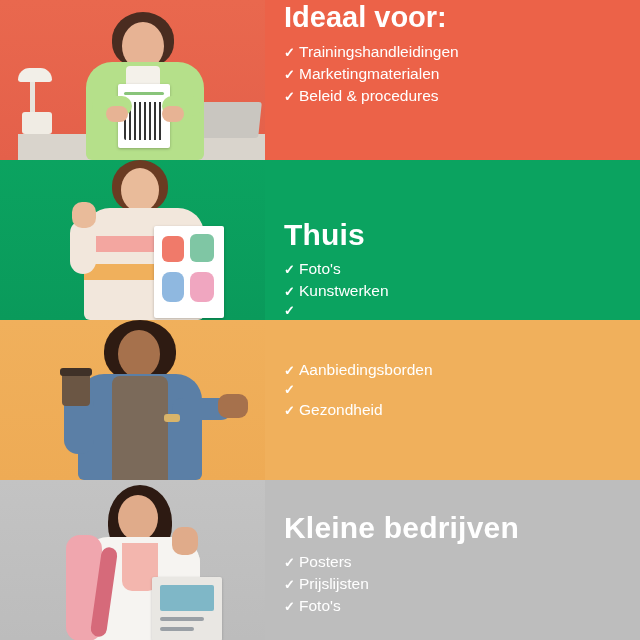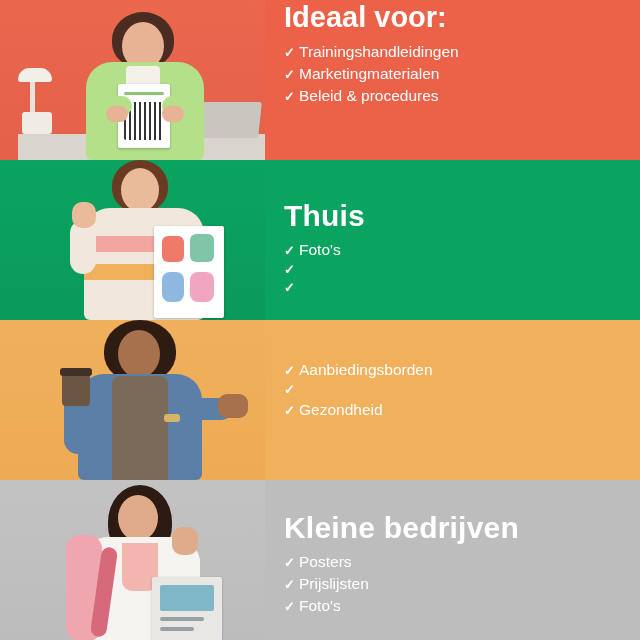--- a/index.html
+++ b/index.html
@@ -111,21 +111,21 @@
     color: #ffffff;
     flex: 0 0 auto;
   }
   .band-business .heading,
   .band-business ul.bullets li,
   .band-business .check { color: #ffffff; }
 
   
   .band-office .content { padding-top: 2px; }
   .band-office .heading { margin-top: 34px; }
-  .band-home .content   { padding-top: 40px; }
+  .band-home .content   { padding-top: 40px; margin-top: 19px; }
   .band-retail .content { padding-top: 32px; }
   .band-business .content { padding-top: 32px; }
 </style>
 </head>
 <body>
 
 <div class="infographic">
 
   <section class="band band-office">
     <div class="photo">
@@ -190,20 +190,21 @@
     </div>
     <div class="content">
       <h2 class="heading">Thuis</h2>
       <ul class="bullets">
         <li>
             <span class="check">✓</span>
             <span>Foto's</span>
           </li>
         <li>
             <span class="check">✓</span>
+            <span>Kunstwerken</span>
           </li>
         <li>
             <span class="check">✓</span>
           </li>
       </ul>
     </div>
   </section>
 
   <section class="band band-retail">
     <div class="photo">

